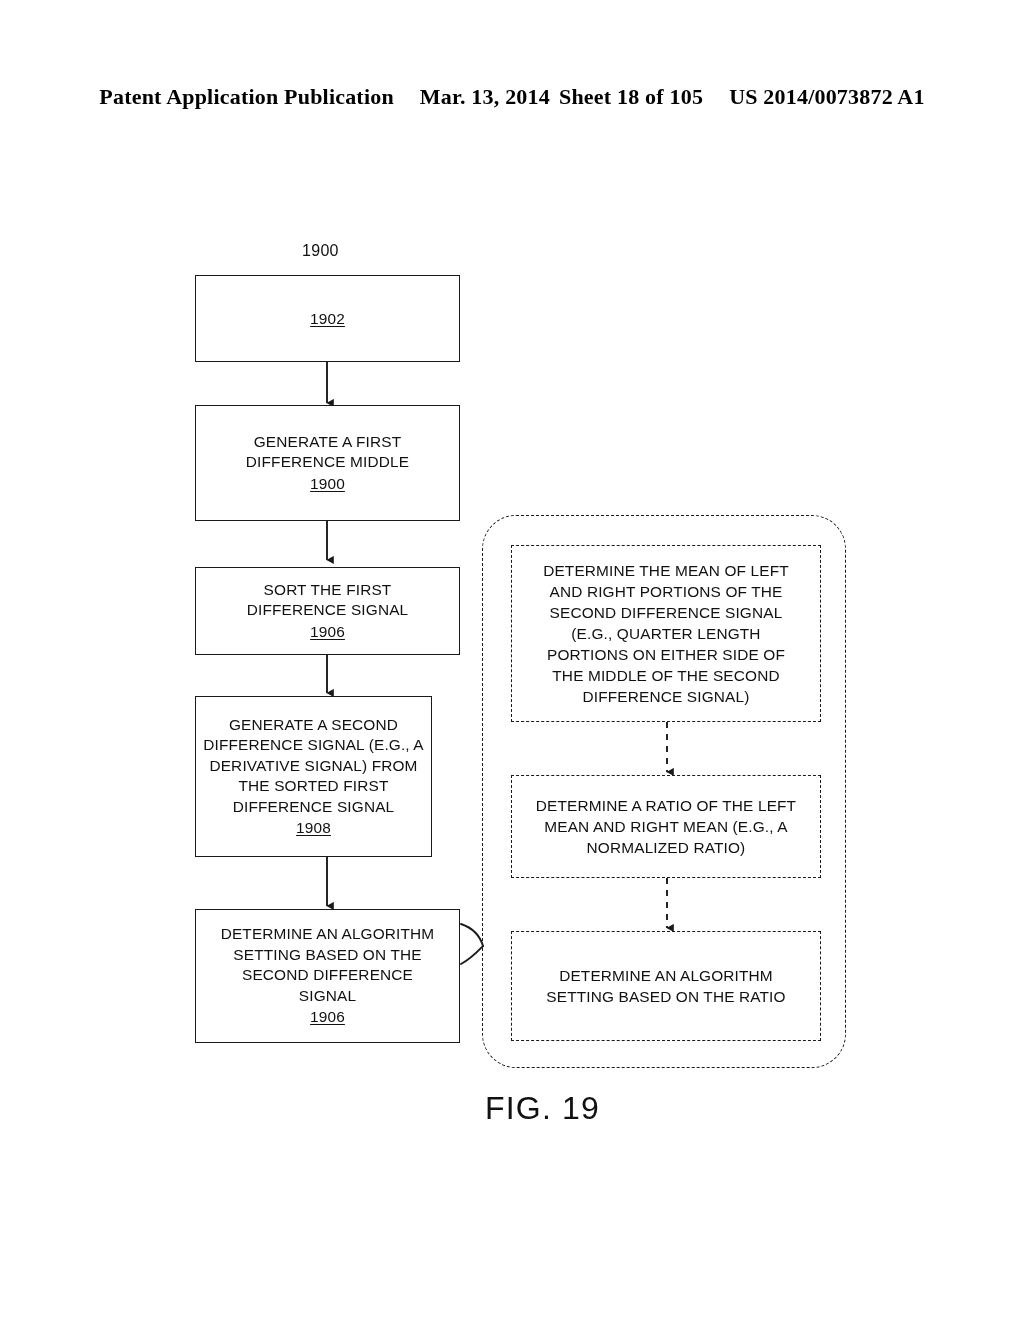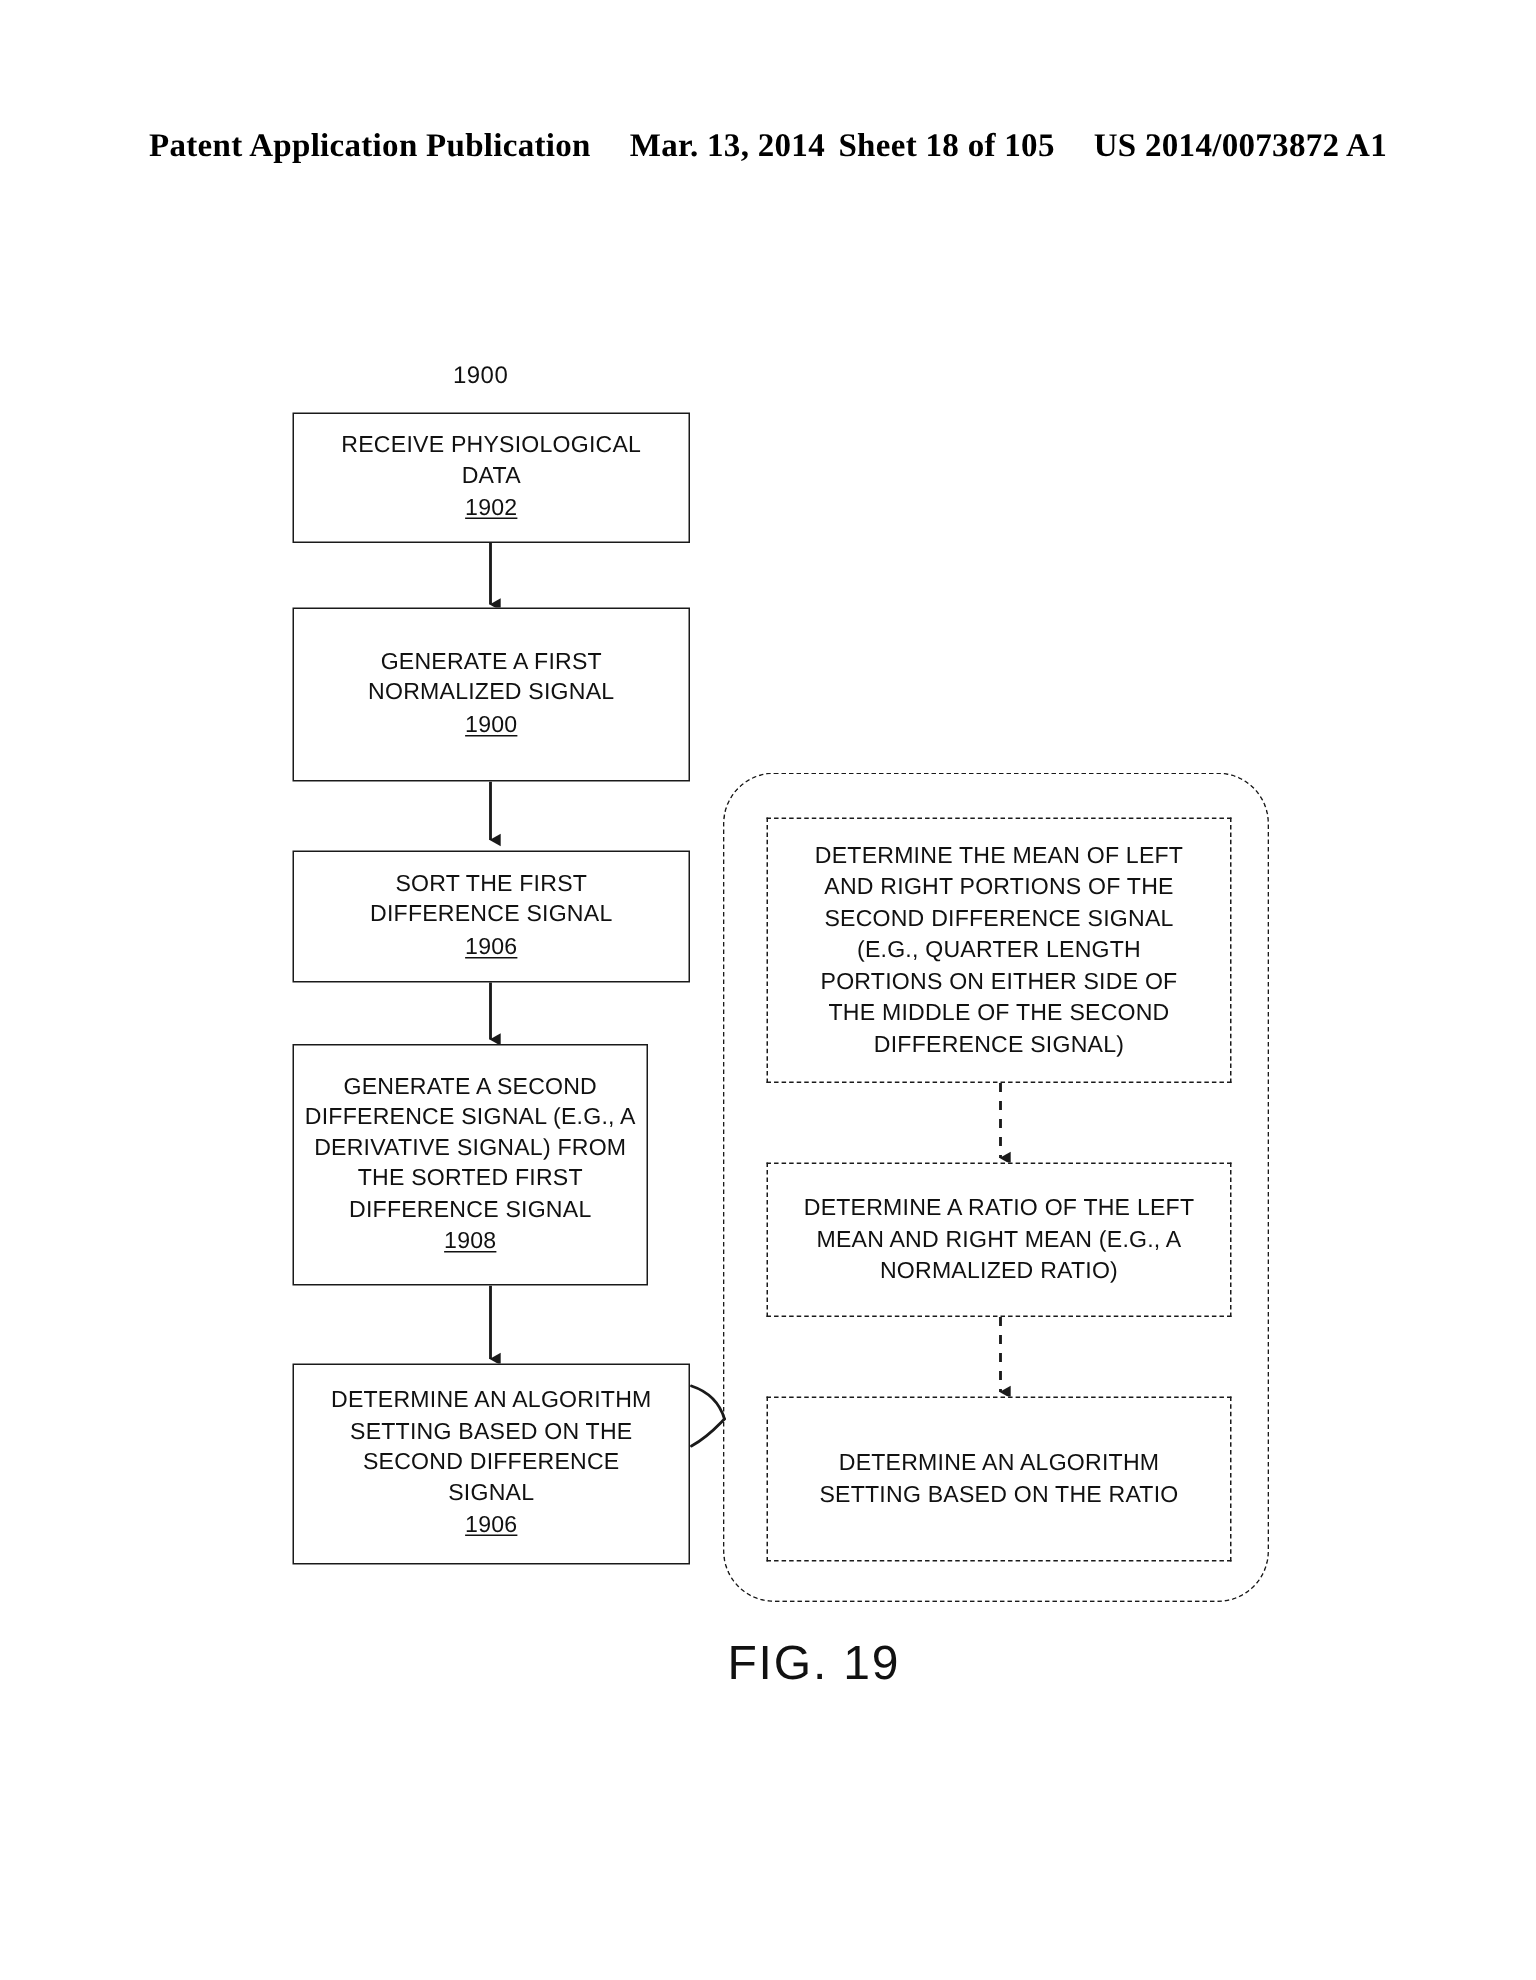--- a/index.html
+++ b/index.html
@@ -152,28 +152,26 @@
 
     <g stroke="#1a1a1a" stroke-width="1.9" fill="none" stroke-linecap="round">
       <path d="M 461 924 C 473 928 480 936 483 946"></path>
       <path d="M 461 964 C 472 958 478 951 483 946"></path>
     </g>
   </svg>
 
   <div class="top-ref" style="left:302px; top:242px;">1900</div>
 
   <div class="flow-box" style="left:195px; top:275px; width:265px; height:87px;">
-    <div class="lines">RECEIVE PHYSIOLOGICAL
-DATA</div>
     <div class="ref-num">1902</div>
   </div>
 
   <div class="flow-box" style="left:195px; top:405px; width:265px; height:116px;">
     <div class="lines">GENERATE A FIRST
-NORMALIZED SIGNAL</div>
+DIFFERENCE MIDDLE</div>
     <div class="ref-num">1900</div>
   </div>
 
   <div class="flow-box" style="left:195px; top:567px; width:265px; height:88px;">
     <div class="lines">SORT THE FIRST
 DIFFERENCE SIGNAL</div>
     <div class="ref-num">1906</div>
   </div>
 
   <div class="flow-box" style="left:195px; top:696px; width:237px; height:161px;">

